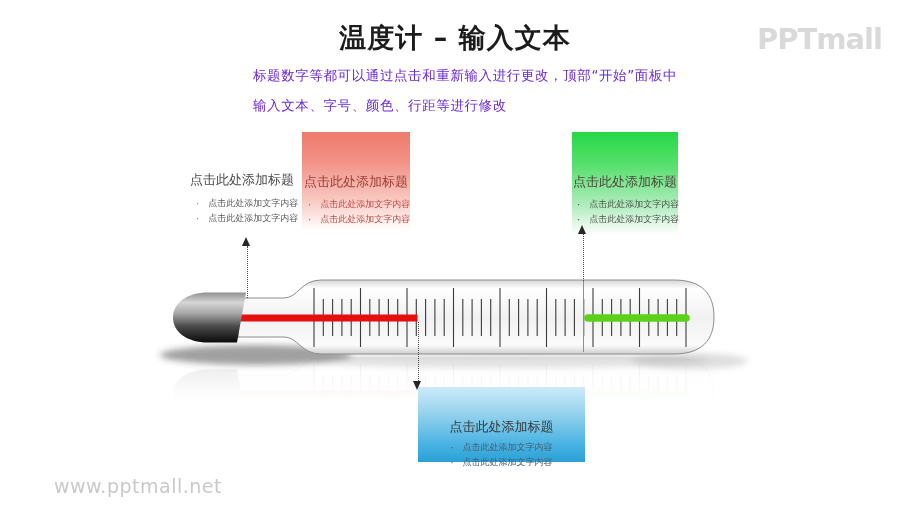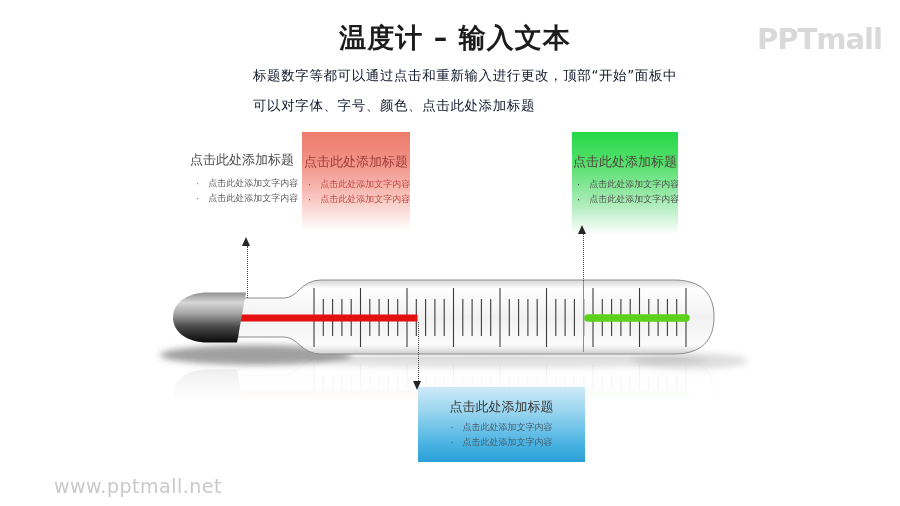--- a/index.html
+++ b/index.html
@@ -3,28 +3,28 @@
 <meta charset="utf-8">
 <style>
   html,body{margin:0;padding:0;}
   body{width:900px;height:506px;background:#ffffff;position:relative;overflow:hidden;
        font-family:"DejaVu Sans","Liberation Sans",sans-serif;}
   .abs{position:absolute;}
 
   
   #slide-title{left:0;top:20px;width:910px;text-align:center;font-size:27px;font-weight:bold;
                color:#1c1c1c;letter-spacing:1px;}
-  #subtitle{left:253px;top:60px;width:430px;font-size:13.5px;color:#0f172a;letter-spacing:0.6px;}
+  #subtitle{left:253px;top:60px;width:430px;font-size:13.5px;color:#6d28d9;letter-spacing:0.6px;}
   #subtitle .sub-line{height:30px;line-height:30px;white-space:nowrap;}
   #logo{right:18px;top:22px;font-size:29px;font-weight:bold;color:#d9d9d9;letter-spacing:-1px;text-align:right;}
   #watermark{left:54px;top:475px;font-size:19px;color:#c9c9c9;letter-spacing:0.5px;}
 
   
   .callout{box-sizing:border-box;}
-  .callout .c-title{font-size:13px;line-height:15px;white-space:nowrap;}
+  .callout .c-title{font-size:13px;line-height:15px;white-space:nowrap;margin-top:20px;}
   .bullet-row{display:flex;align-items:center;font-size:9px;line-height:15px;white-space:nowrap;}
   .bullet-dot{font-size:10px;margin-right:9px;}
 
   #callout-plain{left:183px;top:152px;width:124px;}
   #callout-plain .c-title{color:#4a4a4a;padding-left:7px;margin-bottom:9px;}
   #callout-plain .bullet-row{color:#5a5a5a;padding-left:13px;}
   #callout-plain .bullet-dot{color:#8a8a8a;}
 
   #callout-red{left:302px;top:132px;width:108px;height:107px;padding-top:22px;
     background:linear-gradient(180deg,#ee7b6b 0%,#f29287 28%,#f8c6bf 62%,rgba(255,255,255,0) 92%);}
@@ -161,21 +161,21 @@
     <ellipse cx="505" cy="360" rx="205" ry="8" fill="#9a9a9a" opacity="0.28"></ellipse>
     <ellipse cx="690" cy="361" rx="58" ry="8" fill="#9a9a9a" opacity="0.32"></ellipse>
   </g>
 
   <use href="#thermoBody"></use>
 </svg>
 
 <div class="abs z2" id="slide-title">温度计 – 输入文本</div>
 <div class="abs z2" id="subtitle">
   <div class="sub-line">标题数字等都可以通过点击和重新输入进行更改，顶部“开始”面板中</div>
-  <div class="sub-line">可以对字体、字号、颜色、点击此处添加标题</div>
+  <div class="sub-line">输入文本、字号、颜色、行距等进行修改</div>
 </div>
 <div class="abs z2" id="logo">PPTmall</div>
 <div class="abs z2" id="watermark">www.pptmall.net</div>
 
 <div class="abs z2 callout" id="callout-plain">
   <div class="c-title">点击此处添加标题</div>
   <div class="bullet-row">
     <span class="bullet-dot">·</span>
     <span>点击此处添加文字内容</span>
   </div>

